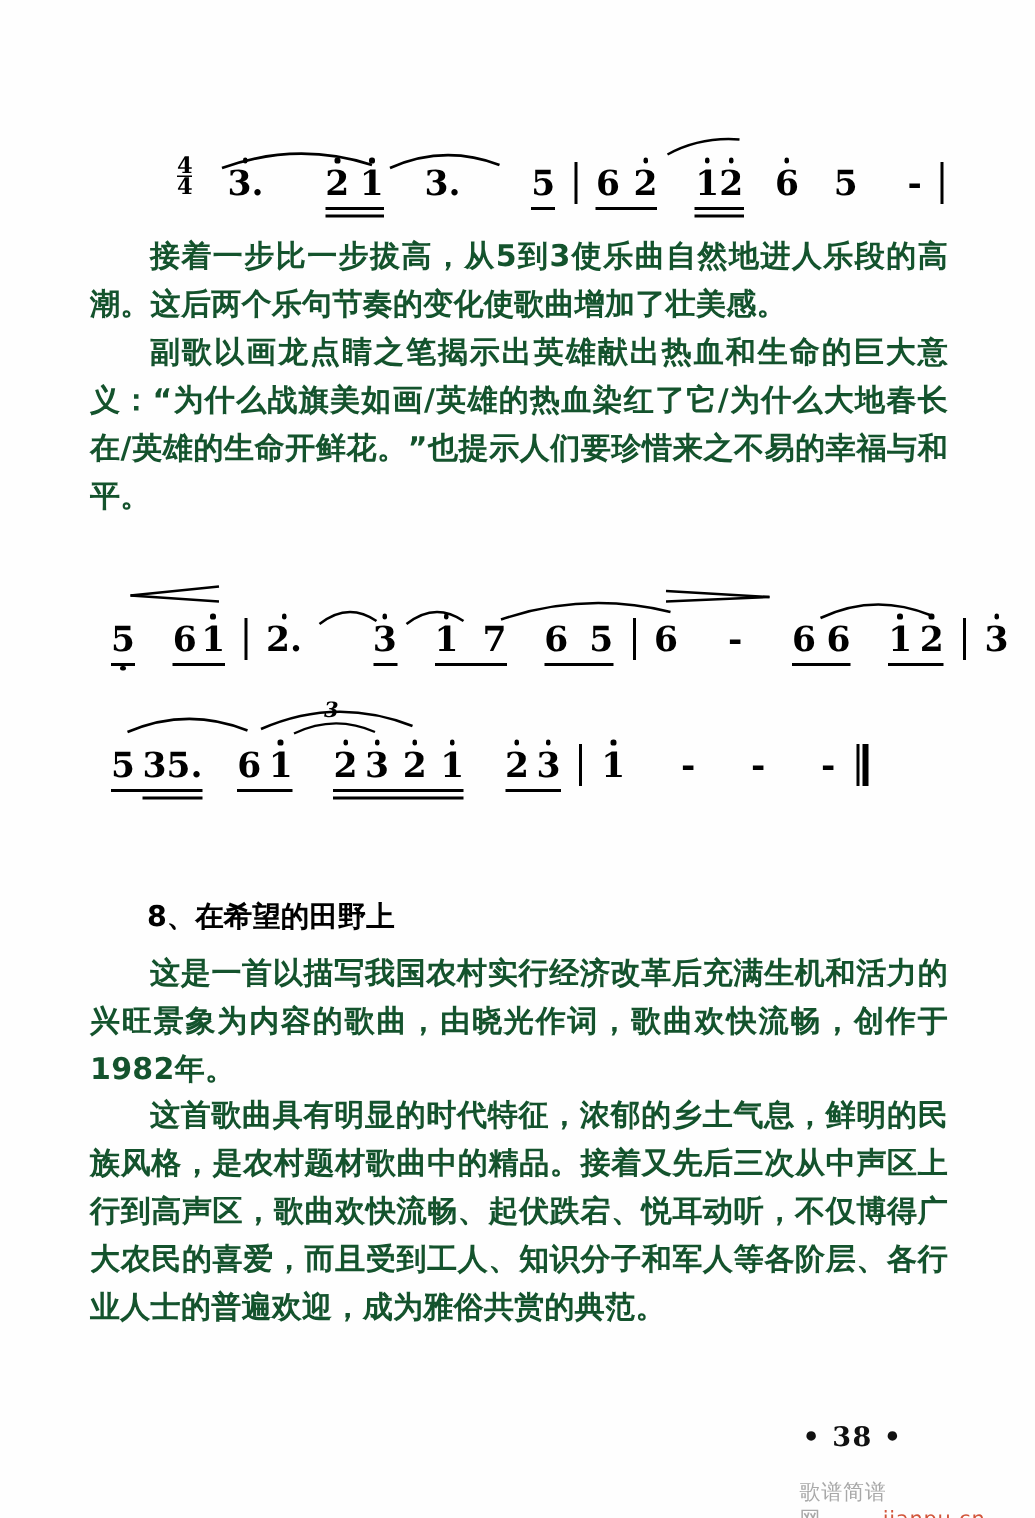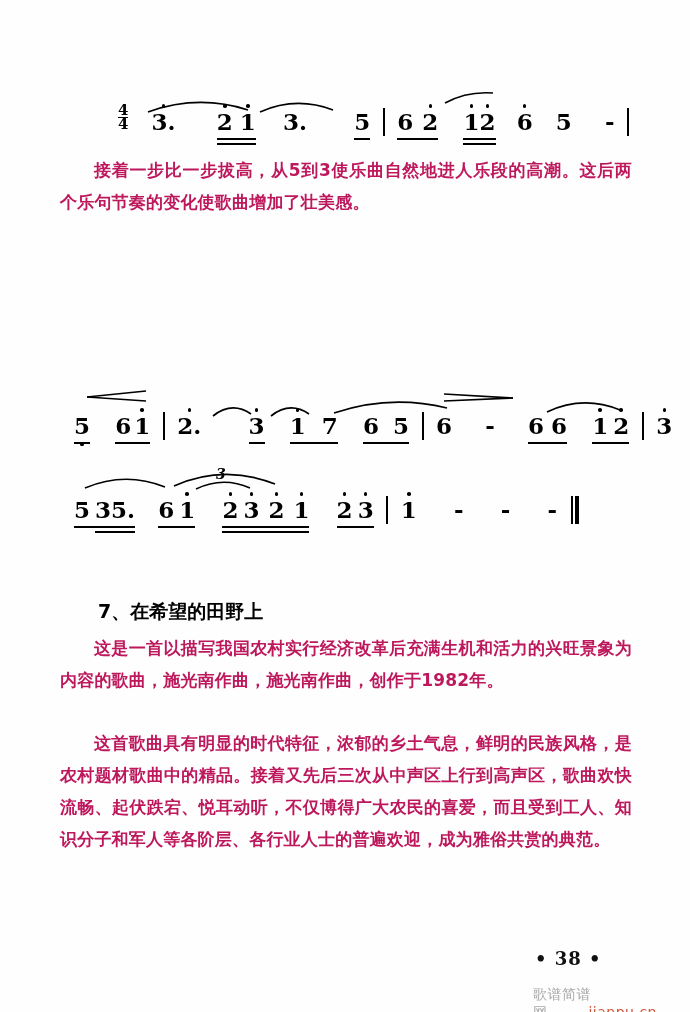--- a/index.html
+++ b/index.html
@@ -23,27 +23,27 @@
     height: 1012px;
     background: #fefefe;
   }
 
   
   .body-text {
     position: absolute;
     left: 60px;
     width: 572px;
     font-family: "DejaVu Sans", sans-serif;
-    font-size: 17px;
+    font-size: 20px;
     line-height: 32px;
     font-weight: 700;
     letter-spacing: 0.2px;
     text-align: justify;
     text-justify: inter-character;
-    color: #be185d;
+    color: #14532d;
   }
   .indent { text-indent: 2em; }
 
   .heading {
     position: absolute;
     left: 60px;
     width: 572px;
     font-size: 19px;
     font-weight: 700;
     line-height: 30px;
@@ -233,20 +233,21 @@
   </svg>
   <svg class="slur" style="left:258px; top:98px;" width="78" height="16">
     <path d="M2,14 Q38,-2 75,12" stroke="#000" stroke-width="1.8" fill="none"></path>
   </svg>
   <svg class="slur" style="left:445px; top:91px;" width="70" height="14">
     <path d="M0,12 Q22,0 48,2" stroke="#000" stroke-width="1.6" fill="none"></path>
   </svg>
 
   <div class="body-text indent" style="top:154px;">接着一步比一步拔高，从5到3使乐曲自然地进人乐段的高潮。这后两个乐句节奏的变化使歌曲增加了壮美感。</div>
 
+  <div class="body-text indent" style="top:218px;">副歌以画龙点睛之笔揭示出英雄献出热血和生命的巨大意义：“为什么战旗美如画/英雄的热血染红了它/为什么大地春长在/英雄的生命开鲜花。”也提示人们要珍惜来之不易的幸福与和平。</div>
 
 
   <div class="staff" style="left:74px; top:412px;">
 
     <span class="beam-grp">
       <span class="nt oct-dn">5</span>
       <i class="beamline l1"></i>
     </span>
 
     <span style="display:inline-block;width:14px"></span>
@@ -387,23 +388,23 @@
   </svg>
   <svg class="slur" style="left:172px; top:468px;" width="106" height="20">
     <path d="M2,18 Q52,-4 103,16" stroke="#000" stroke-width="1.7" fill="none"></path>
   </svg>
   <svg class="slur" style="left:194px; top:477px;" width="60" height="14">
     <path d="M2,12 Q29,-1 56,11" stroke="#000" stroke-width="1.5" fill="none"></path>
   </svg>
   <div style="position:absolute; left:216px; top:466px; font-size:14px; font-weight:700; font-style:italic; font-family:'DejaVu Serif',serif;">3</div>
 
 
-  <div class="heading" style="top:596px;">7、在希望的田野上</div>
-
-  <div class="body-text indent" style="top:632px;">这是一首以描写我国农村实行经济改革后充满生机和活力的兴旺景象为内容的歌曲，施光南作曲，施光南作曲，创作于1982年。</div>
+  <div class="heading" style="top:596px;">8、在希望的田野上</div>
+
+  <div class="body-text indent" style="top:632px;">这是一首以描写我国农村实行经济改革后充满生机和活力的兴旺景象为内容的歌曲，由晓光作词，歌曲欢快流畅，创作于1982年。</div>
 
   <div class="body-text indent" style="top:727px;">这首歌曲具有明显的时代特征，浓郁的乡土气息，鲜明的民族风格，是农村题材歌曲中的精品。接着又先后三次从中声区上行到高声区，歌曲欢快流畅、起伏跌宕、悦耳动听，不仅博得广大农民的喜爱，而且受到工人、知识分子和军人等各阶层、各行业人士的普遍欢迎，成为雅俗共赏的典范。</div>
 
 
   <div class="pagenum" style="left:535px; top:948px;">• 38 •</div>
 
   <div class="watermark" style="left:533px; top:986px;">
     <span>歌谱简谱网</span><span>&nbsp;</span><span class="dom">jianpu.cn</span>
   </div>
 

